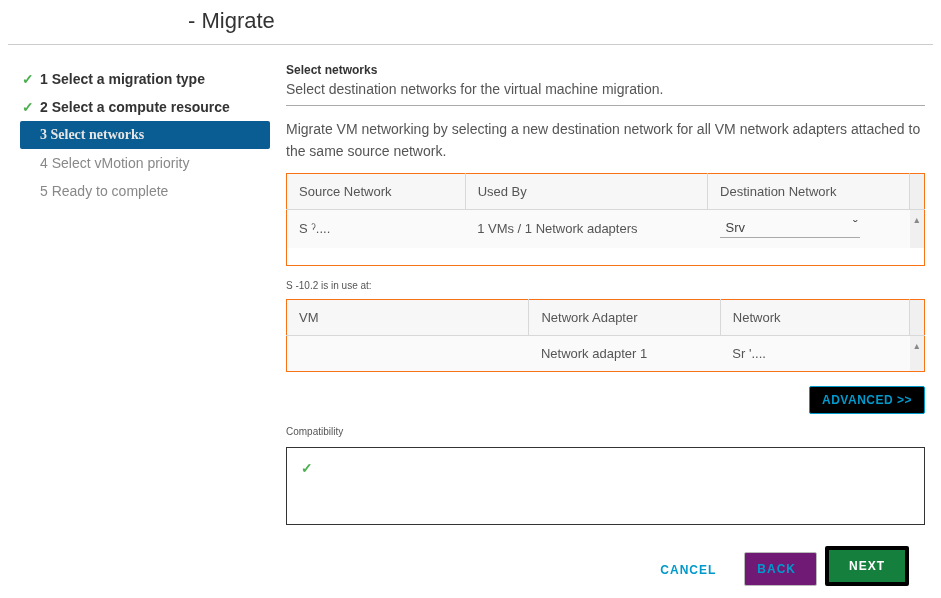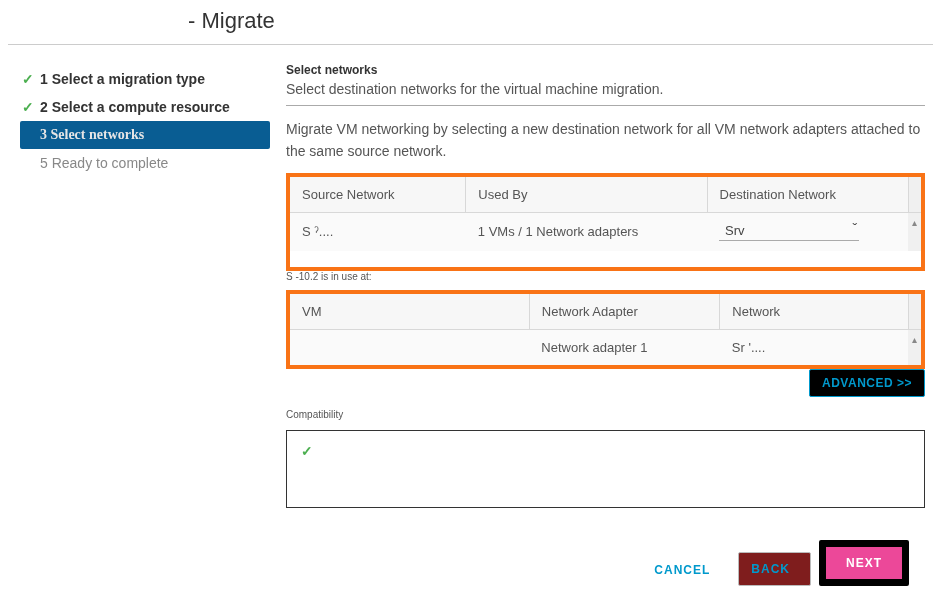--- a/index.html
+++ b/index.html
@@ -80,22 +80,23 @@
     }
     .instruction {
       font-size: 14px;
       color: #555;
       line-height: 1.6;
       margin-bottom: 10px;
     }
     table {
       width: 100%;
       border-collapse: collapse;
-      border: 4px solid #f97316;
+      border: 1px solid #f97316;
       font-size: 13px;
+      margin-bottom: 14px;
     }
     th {
       background: #f7f7f7;
       text-align: left;
       padding: 10px 12px;
       font-weight: 500;
       color: #555;
       border-bottom: 1px solid #d8d8d8;
       border-right: 1px solid #d8d8d8;
     }
@@ -185,28 +186,28 @@
       cursor: pointer;
       border-radius: 2px;
     }
     .btn-cancel {
       color: #0099cc;
       background: transparent;
       border: none;
     }
     .btn-back {
       color: #0099cc;
-      background: #7f1d1d;
+      background: #701a75;
       border: 1px solid #bbb;
       padding-left: 12px;
     }
     .btn-next {
       color: #fff;
-      background: #ec4899;
-      border: 7px solid #000000;
+      background: #15803d;
+      border: 4px solid #000000;
     }
     .empty-row td {
       height: 18px;
       padding: 4px;
       background: #fff;
     }
   </style>
 </head>
 <body>
 
@@ -217,20 +218,23 @@
 <div class="main-container">
   <div class="sidebar">
     <div class="step completed">
       <span>1 Select a migration type</span>
     </div>
     <div class="step completed">
       <span>2 Select a compute resource</span>
     </div>
     <div class="step active">
       <span>3 Select networks</span>
+    </div>
+    <div class="step pending">
+      <span>4 Select vMotion priority</span>
     </div>
     <div class="step pending">
       <span>5 Ready to complete</span>
     </div>
   </div>
 
   <div class="content">
     <div class="section-title">Select networks</div>
     <div class="section-desc">Select destination networks for the virtual machine migration.</div>
     <div class="divider"></div>

